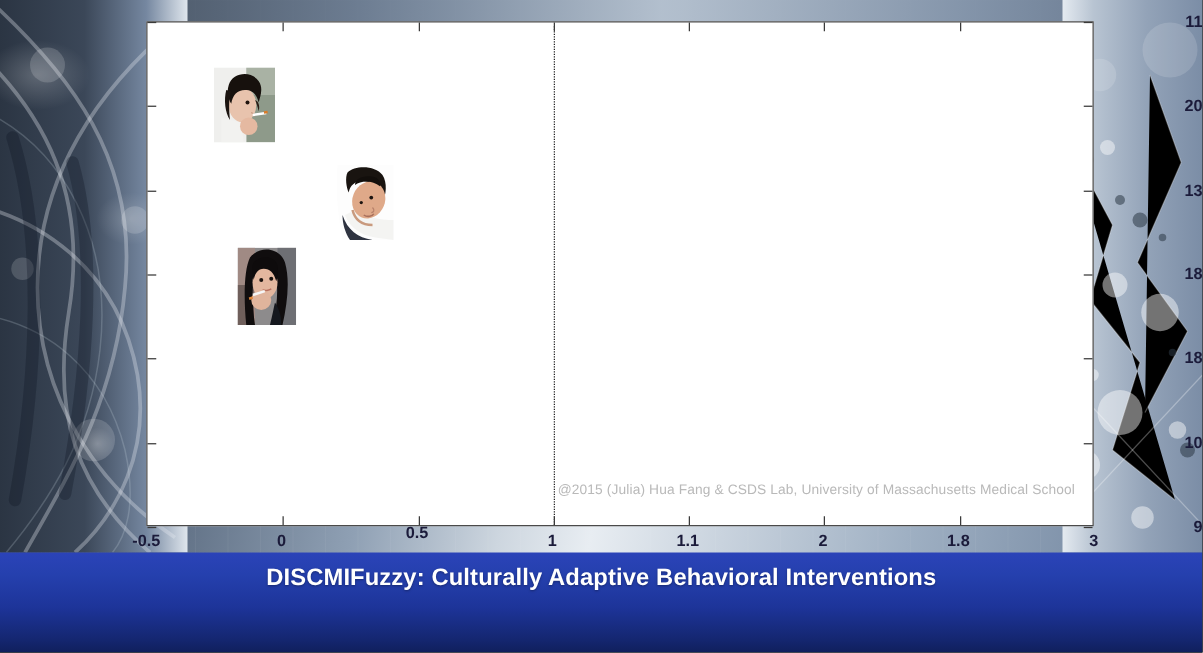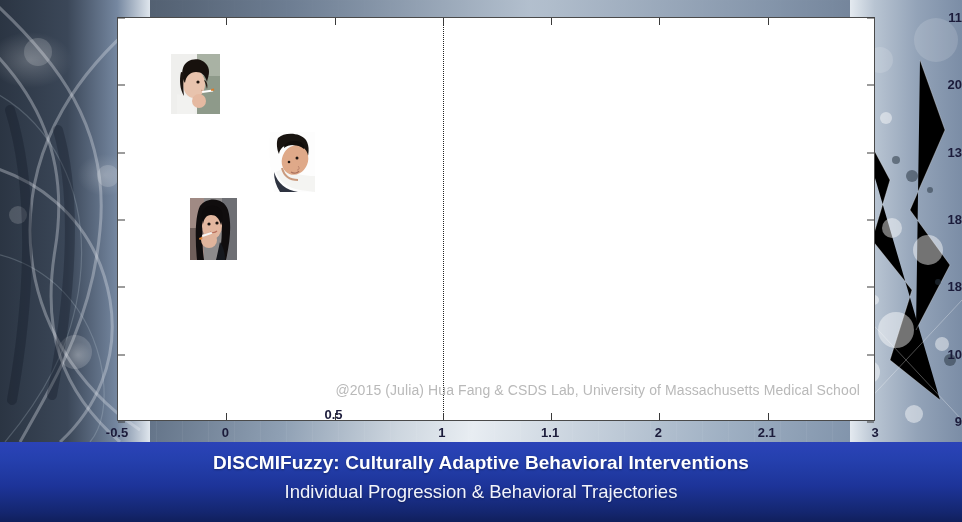--- a/index.html
+++ b/index.html
@@ -80,21 +80,21 @@
   }
   .photo {
     position: absolute;
     overflow: hidden;
     image-rendering: pixelated;
   }
   .credit {
     position: absolute;
     right: 14px;
     bottom: 22px;
-    font-size: 14px;
+    font-size: 11px;
     color: #b9b9b9;
     white-space: nowrap;
     letter-spacing: .1px;
   }
 
   
   .ytick-label {
     position: absolute;
     right: 0;
     transform: translateY(-50%);
@@ -321,26 +321,25 @@
       <div class="ytick-label" style="top: 353.667px; width: 111px;">10</div>
       <div class="ytick-label" style="top: 286.333px; width: 111px;">18</div>
       <div class="ytick-label" style="top: 219px; width: 111px;">18</div>
       <div class="ytick-label" style="top: 151.667px; width: 111px;">13</div>
       <div class="ytick-label" style="top: 84.3333px; width: 111px;">20</div>
       <div class="ytick-label" style="top: 17px; width: 111px;">11</div>
     </div>
   <div id="xticks">
       <div class="xtick-label" style="left: 117px; top: 425px;">-0.5</div>
       <div class="xtick-label" style="left: 225.286px; top: 425px;">0</div>
-      <div class="xtick-label" style="left: 333.571px; top: 407px;">0.5</div>
+      <div class="xtick-label" style="left: 333.571px; top: 418px;">0.5</div>
       <div class="xtick-label" style="left: 441.857px; top: 425px;">1</div>
       <div class="xtick-label" style="left: 550.143px; top: 425px;">1.1</div>
       <div class="xtick-label" style="left: 658.429px; top: 425px;">2</div>
-      <div class="xtick-label" style="left: 766.714px; top: 425px;">2.1</div>
+      <div class="xtick-label" style="left: 766.714px; top: 425px;">1.8</div>
       <div class="xtick-label" style="left: 875px; top: 425px;">3</div>
     </div>
 
   <div class="banner">
     <h1 class="banner-title">DISCMIFuzzy: Culturally Adaptive Behavioral Interventions</h1>
-    <p class="banner-sub">Individual Progression &amp; Behavioral Trajectories</p>
   </div>
 
 </div>
 
 </body></html>

